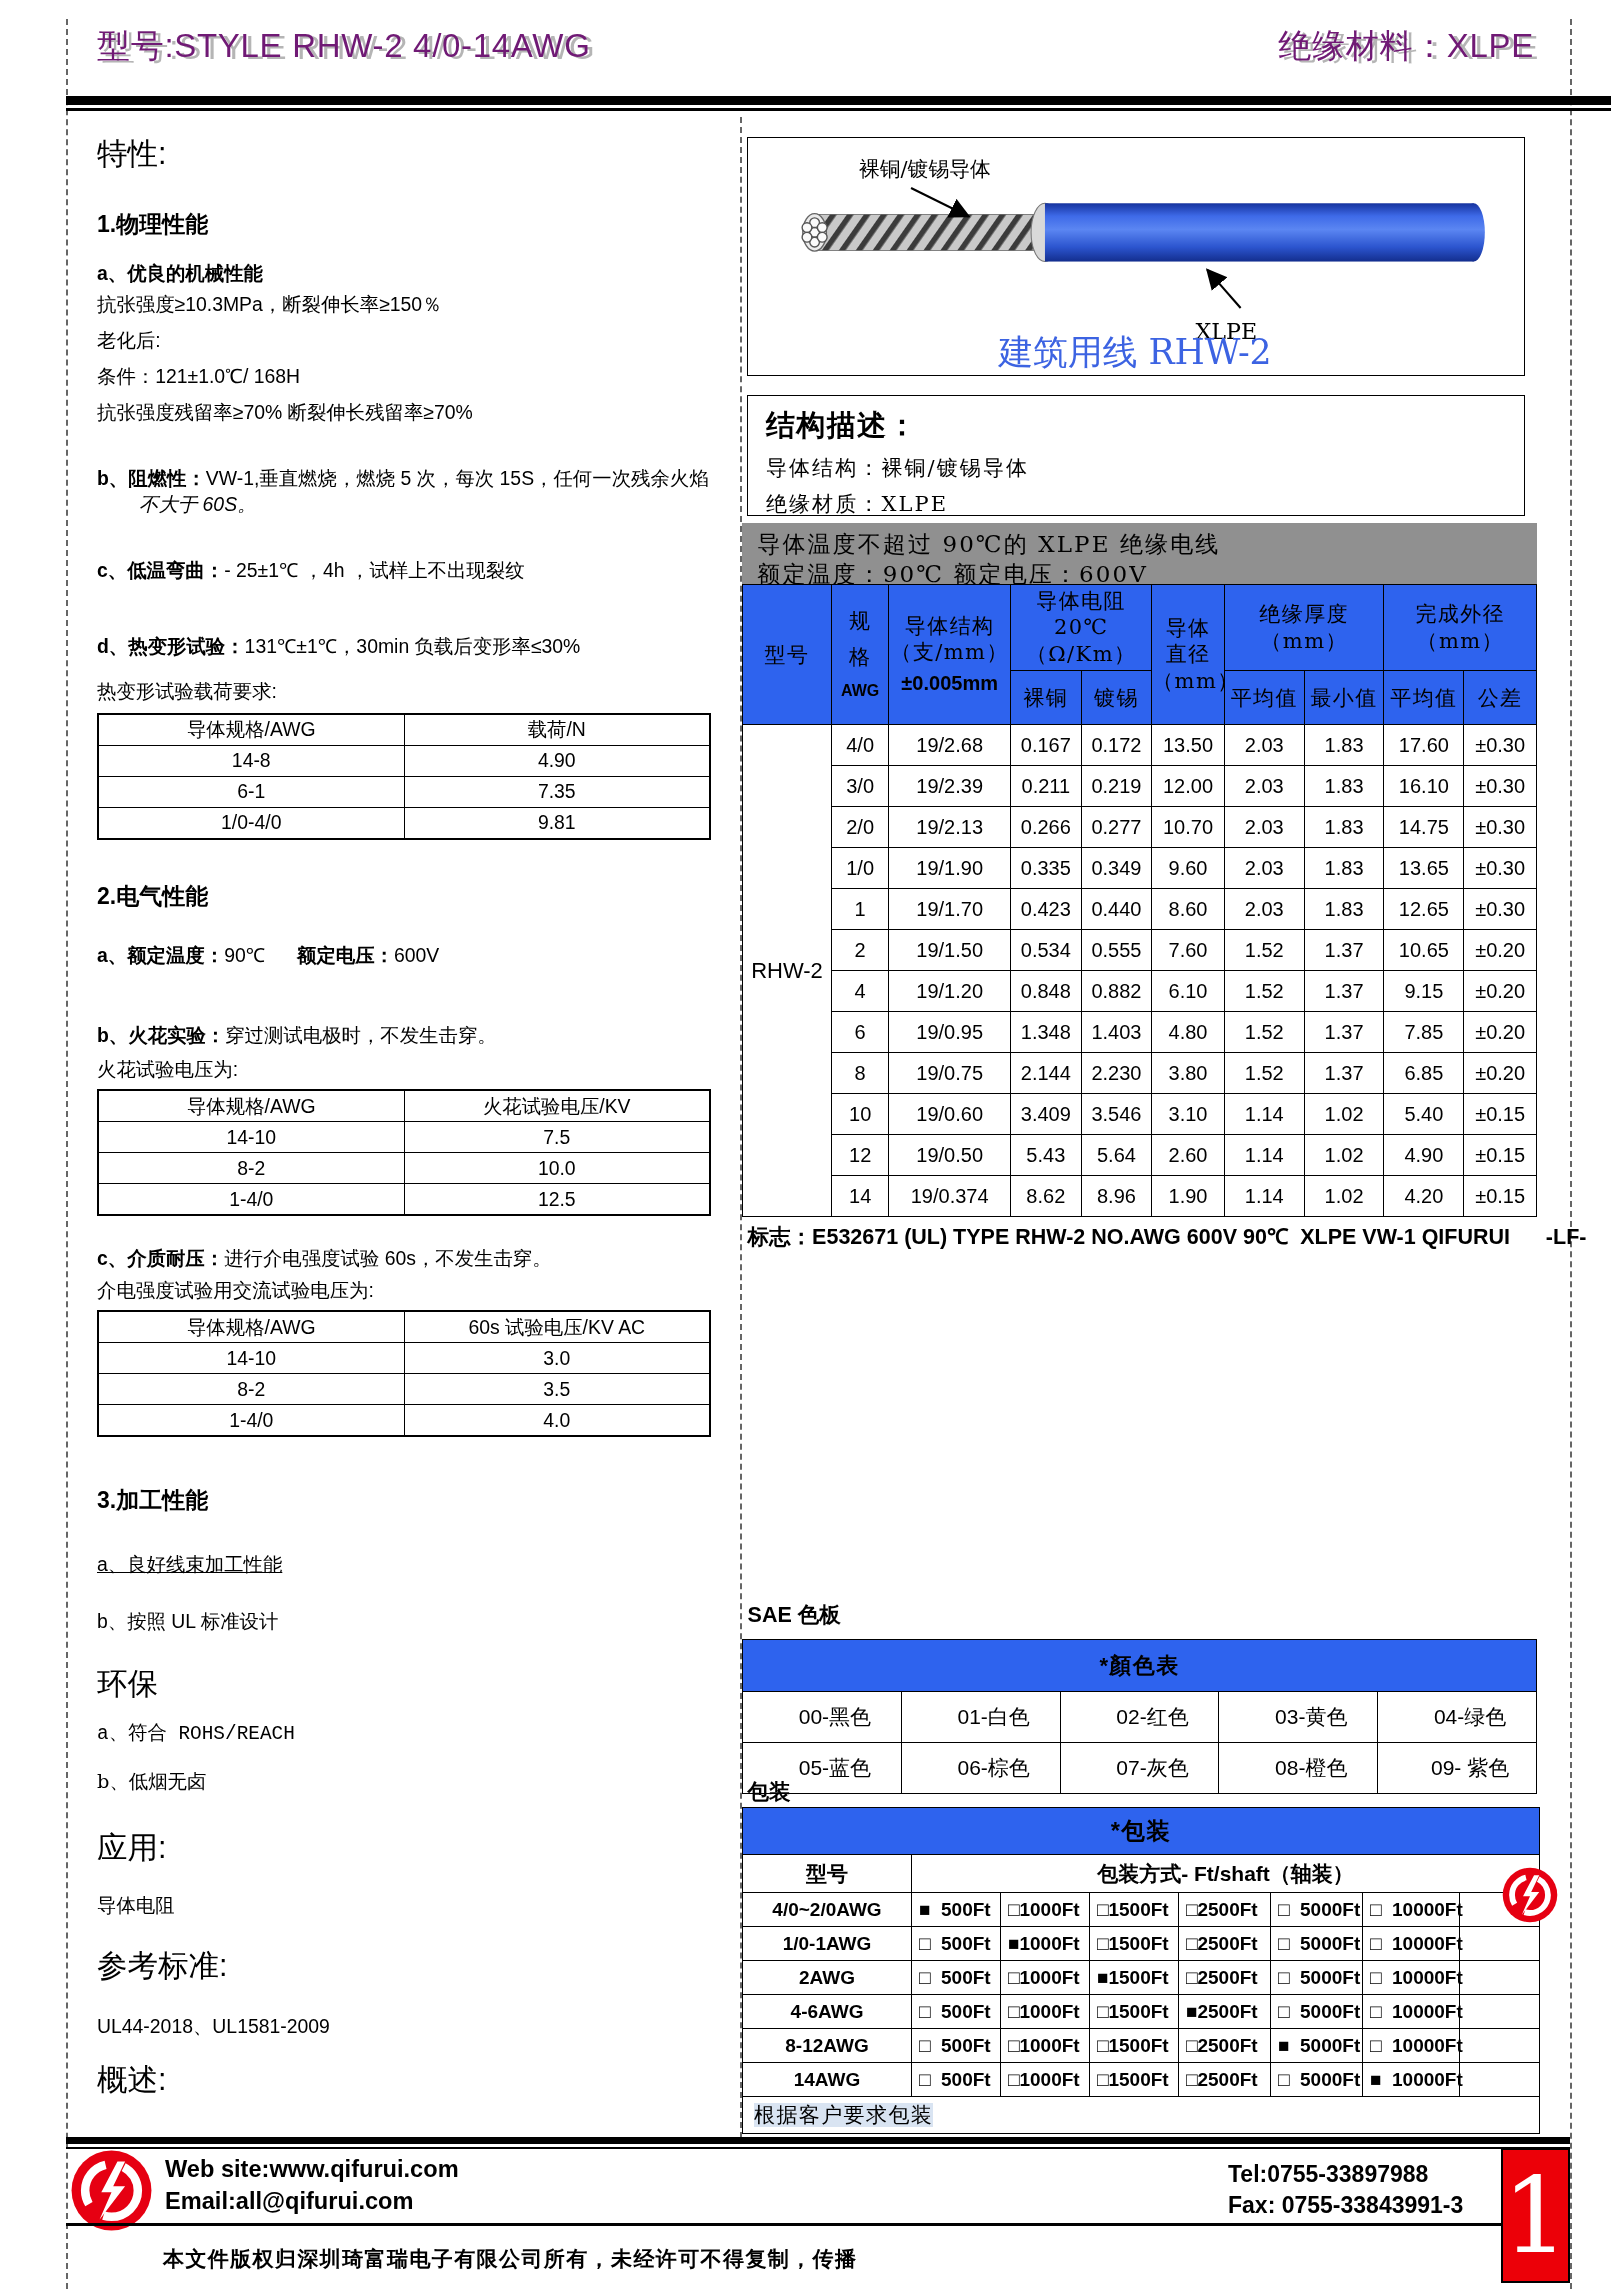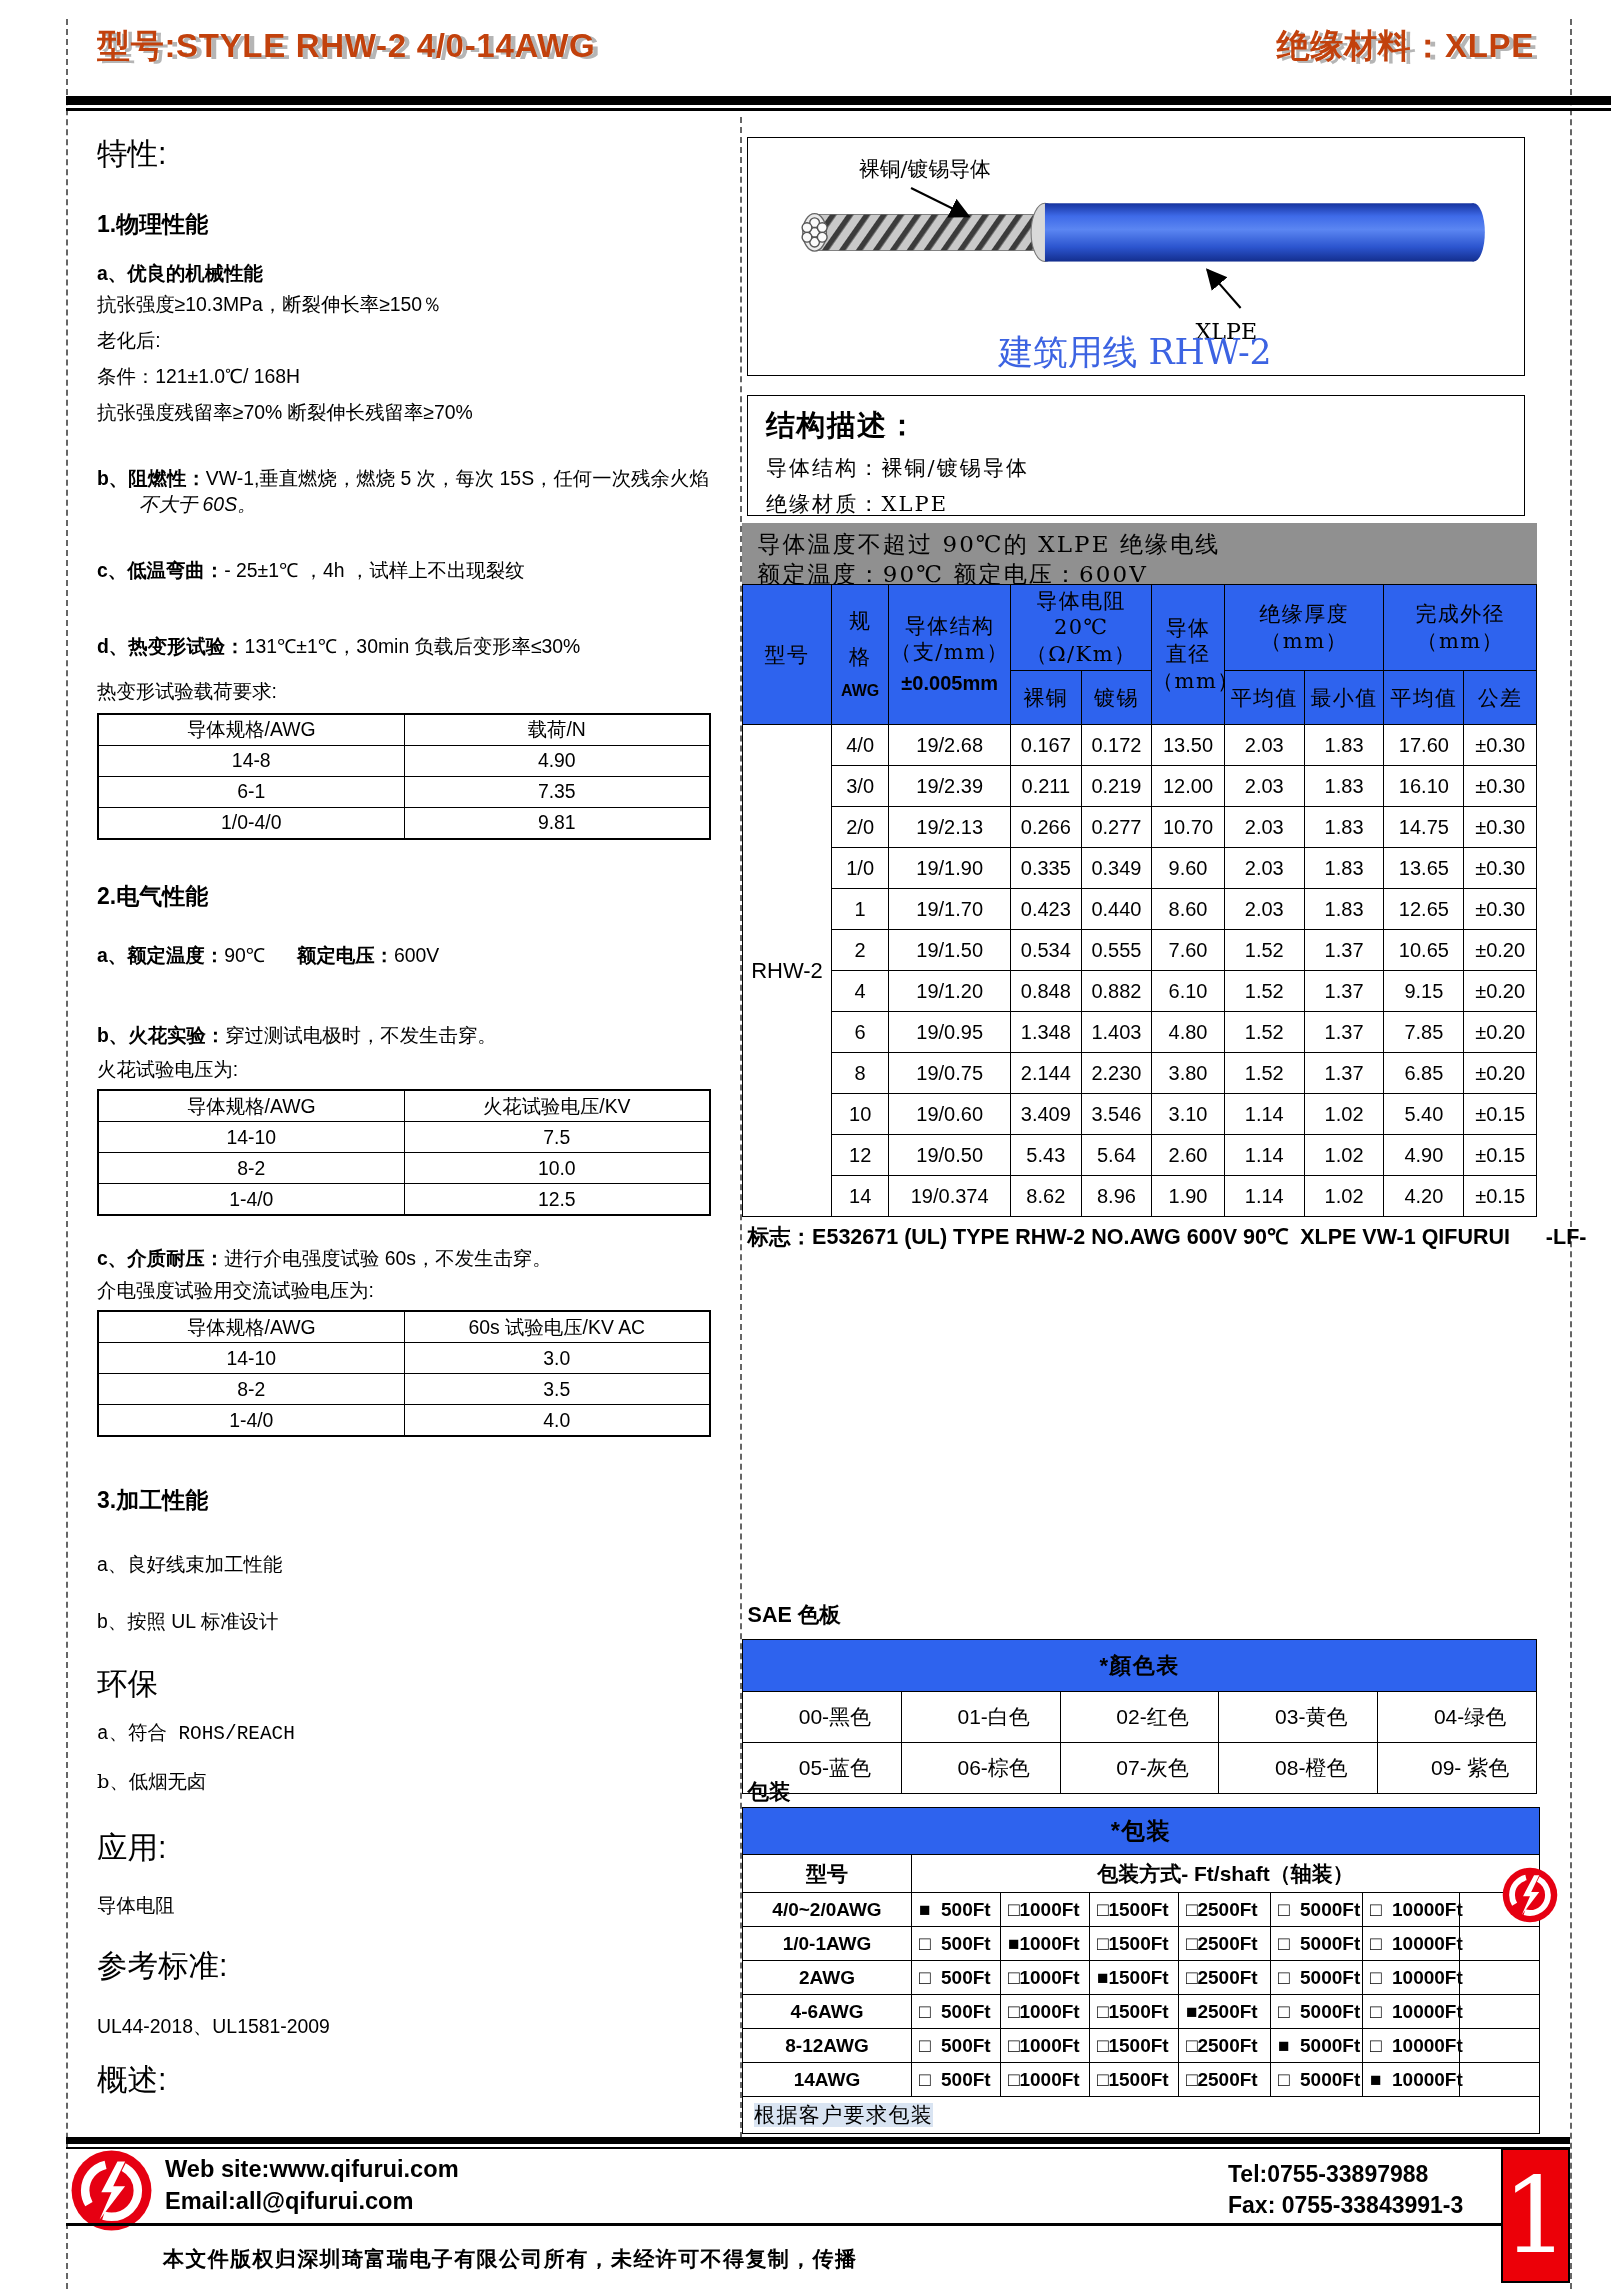--- a/index.html
+++ b/index.html
@@ -7,21 +7,21 @@
         font-family:"Liberation Sans",sans-serif;color:#000;overflow:hidden;}
   .serif{font-family:"DejaVu Serif",serif;}
 
   
   .vdash{position:absolute;width:0;border-left:2.1px dashed #666;}
   .vdash.l{left:66px;top:19.4px;bottom:5.6px;}
   .vdash.r{left:1570px;top:19.4px;bottom:5.6px;}
   .vdash.m{left:740px;top:117px;height:2021px;}
 
   
-  .doc-title{position:absolute;top:23.6px;font-size:33px;font-weight:bold;color:#c2410c;
+  .doc-title{position:absolute;top:23.6px;font-size:33px;font-weight:normal;color:#701a75;
              letter-spacing:0.7px;text-shadow:4.9px 2.1px 0 #b5b5b5;white-space:nowrap;}
   .doc-title.left{left:97px;}
   .doc-title.right{right:89px;}
   .hrule{position:absolute;left:66px;right:12.5px;background:#000;}
   .hrule.t1{top:96px;height:9px;}
   .hrule.t2{top:108px;height:2.8px;}
 
   
   .col-left{position:absolute;left:66px;top:114px;width:672px;height:2023px;
             padding:0 21px 0 31px;box-sizing:border-box;}
@@ -207,21 +207,21 @@
             <td>3.5</td>
           </tr>
         <tr>
             <td>1-4/0</td>
             <td>4.0</td>
           </tr>
       </tbody>
     </table>
 
     <div class="h2" style="margin-top:50px;">3.加工性能</div>
-    <div class="body" style="margin-top:36px;">a、良好线束加工性能</div>
+    <div class="body" style="margin-top:36px;text-decoration:underline;">a、良好线束加工性能</div>
     <div class="body" style="margin-top:30.5px;">b、按照 UL 标准设计</div>
 
     <div class="h1" style="margin-top:32px;">环保</div>
     <div class="body serif" style="margin-top:20px;font-family:Liberation Mono, monospace;">a、符合 ROHS/REACH</div>
     <div class="body serif" style="margin-top:22px;">b、低烟无卤</div>
 
     <div class="h1" style="margin-top:35px;">应用:</div>
     <div class="body serif" style="margin-top:28px;">导体电阻</div>
 
     <div class="h1" style="margin-top:29px;">参考标准:</div>

